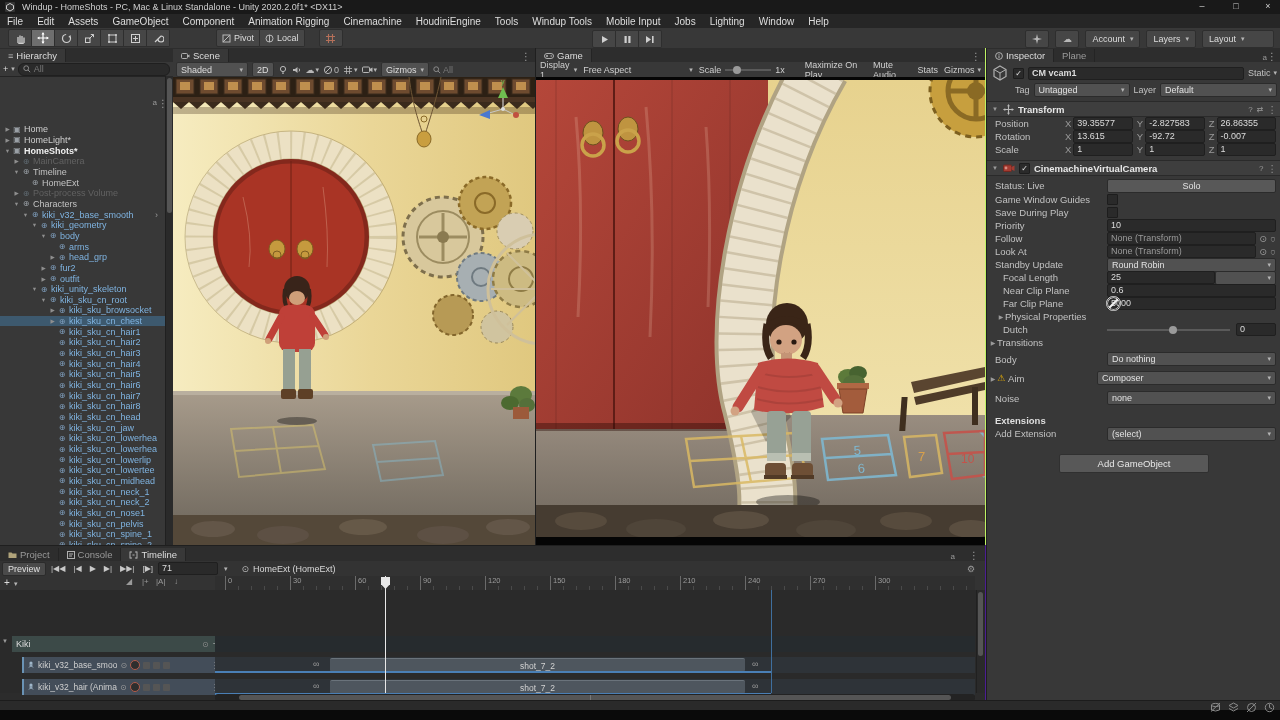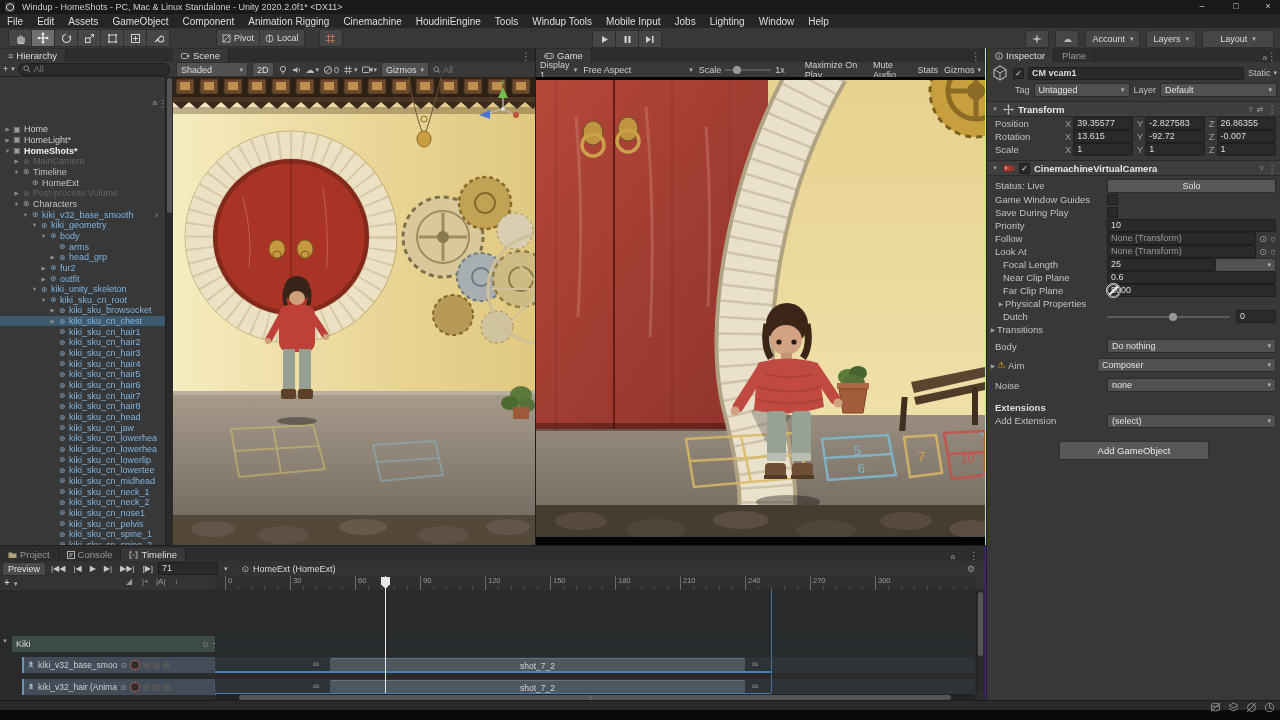--- a/index.html
+++ b/index.html
@@ -186,21 +186,21 @@
           <span class="icon-g">☁</span>
         </div>
       <div class="ddbtn">
           <span>Account</span>
           <span class="caret">▾</span>
         </div>
       <div class="ddbtn">
           <span>Layers</span>
           <span class="caret">▾</span>
         </div>
-      <div class="ddbtn" style="width:58px;justify-content:center">
+      <div class="ddbtn" style="width:58px;justify-content:flex-start">
           <span>Layout</span>
           <span class="caret">▾</span>
         </div>
     </div>
   </div>
 
   <div class="abs" style="left:0;top:48px;width:173px;height:497px;background:#383838;border-right:1px solid #1f1f1f">
     <div class="tabrow" style="height:14px">
       <div class="tab active">
           <span class="icon-g">≡</span>
@@ -870,20 +870,27 @@
       <span class="ilabel" style="width:112px">Follow</span>
       <div class="ifield" style="flex:1;color:#9a9a9a">None (Transform)</div>
       <span style="color:#9a9a9a;margin-left:3px">⊙</span>
       <span style="color:#9a9a9a;margin-left:3px">○</span>
     </div>
     <div class="irow">
       <span class="ilabel" style="width:112px">Look At</span>
       <div class="ifield" style="flex:1;color:#9a9a9a">None (Transform)</div>
       <span style="color:#9a9a9a;margin-left:3px">⊙</span>
       <span style="color:#9a9a9a;margin-left:3px">○</span>
+    </div>
+    <div class="irow">
+      <span class="ilabel" style="width:112px">Standby Update</span>
+      <div class="idd" style="flex:1">
+          <span>Round Robin</span>
+          <span class="caret">▾</span>
+        </div>
     </div>
     <div class="irow" style="padding-left:16px">
       <span class="ilabel" style="width:104px">Focal Length</span>
       <div class="ifield" style="width:100px;">25</div>
       <div class="idd" style="flex:1">
           <span></span>
           <span class="caret">▾</span>
         </div>
     </div>
     <div class="irow" style="padding-left:16px">

